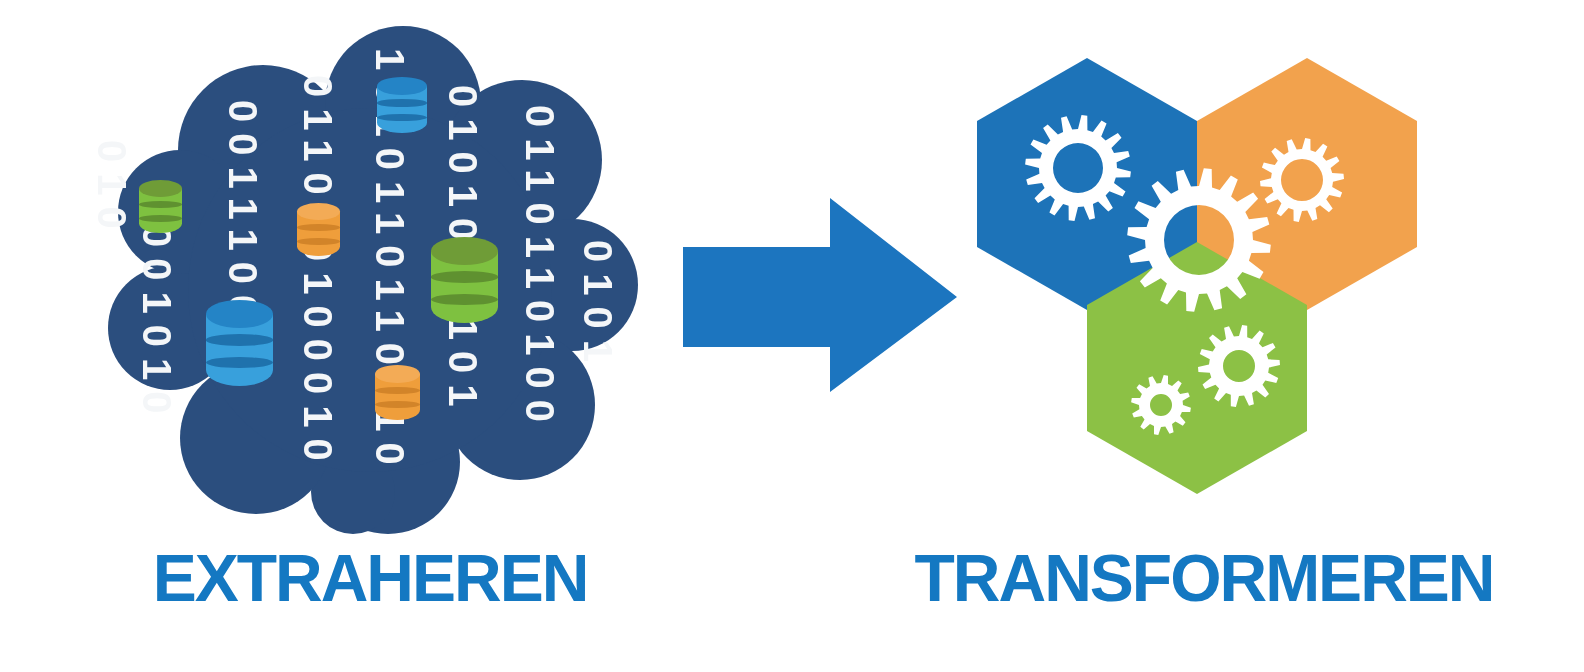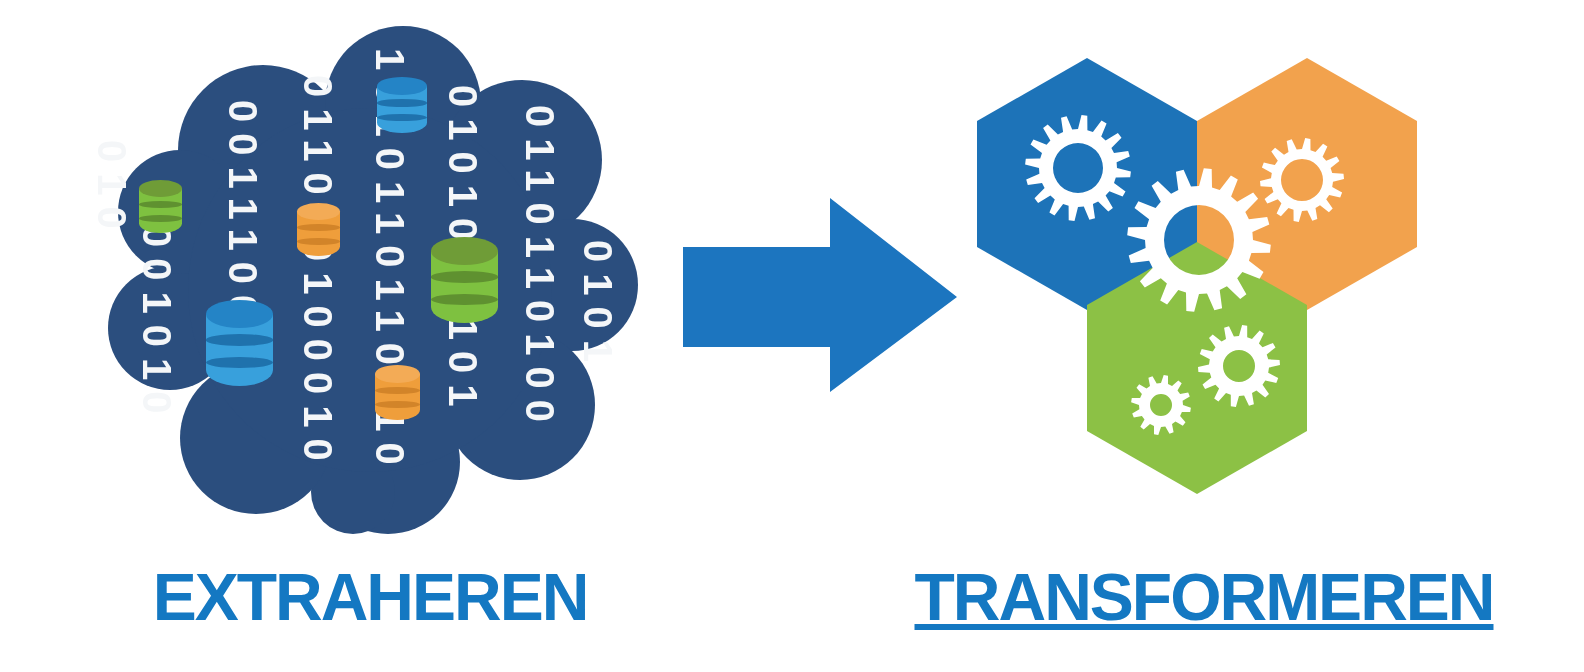--- a/index.html
+++ b/index.html
@@ -35,32 +35,32 @@
   .db .band{height:13%;border-radius:50%;}
   .db .b1{top:40%;}
   .db .b2{top:66%;}
   .db-blue  .body{background:#38a0dc}.db-blue  .top{background:#2484c6}.db-blue  .band{background:#1f72ad}
   .db-green .body{background:#7ec140}.db-green .top{background:#6f9c37}.db-green .band{background:#5f9130}
   .db-orange .body{background:#ef9e3b}.db-orange .top{background:#f3ab56}.db-orange .band{background:#d28429}
 
   
   .step-label{
     position:absolute;
-    top:564px;
+    top:545px;
     width:600px;
     z-index:4;
     text-align:center;
     font-weight:700;
     font-size:66px;
     line-height:66px;
     letter-spacing:-2px;
     color:#1478c2;
   }
   #extract-label{left:70px;}
-  #transform-label{left:904px;text-decoration:underline;}
+  #transform-label{left:904px;}
 </style>
 </head>
 <body>
 
 <div id="stage">
 
   <svg id="base-art" width="1584" height="672" viewBox="0 0 1584 672">
 
     <g fill="#2b4e7e">
       <circle cx="263" cy="150" r="85"></circle>

